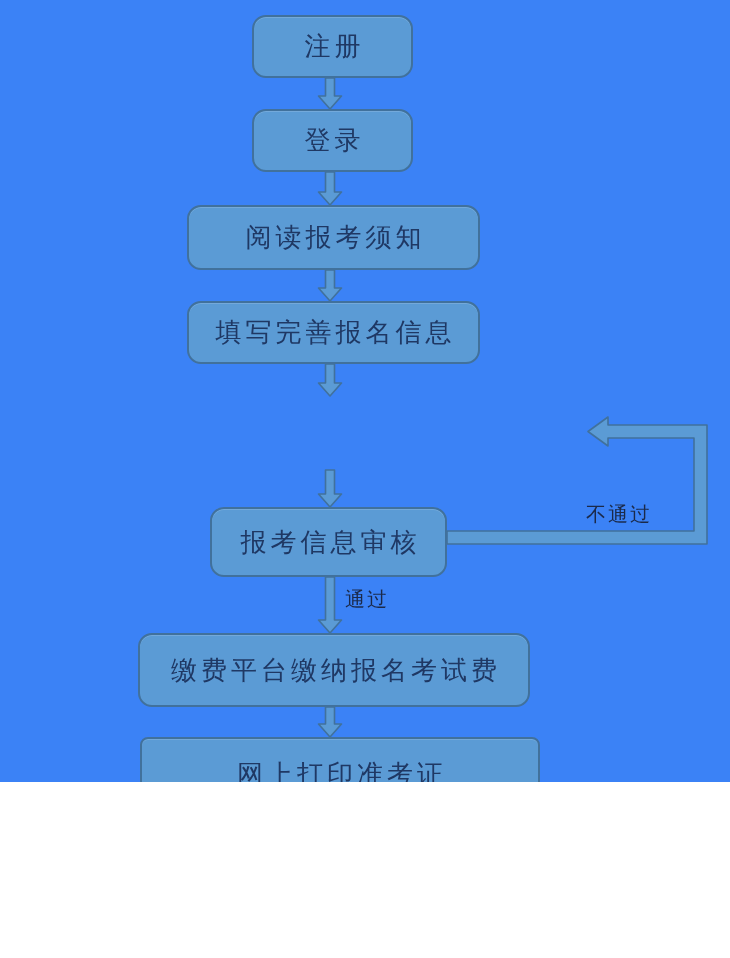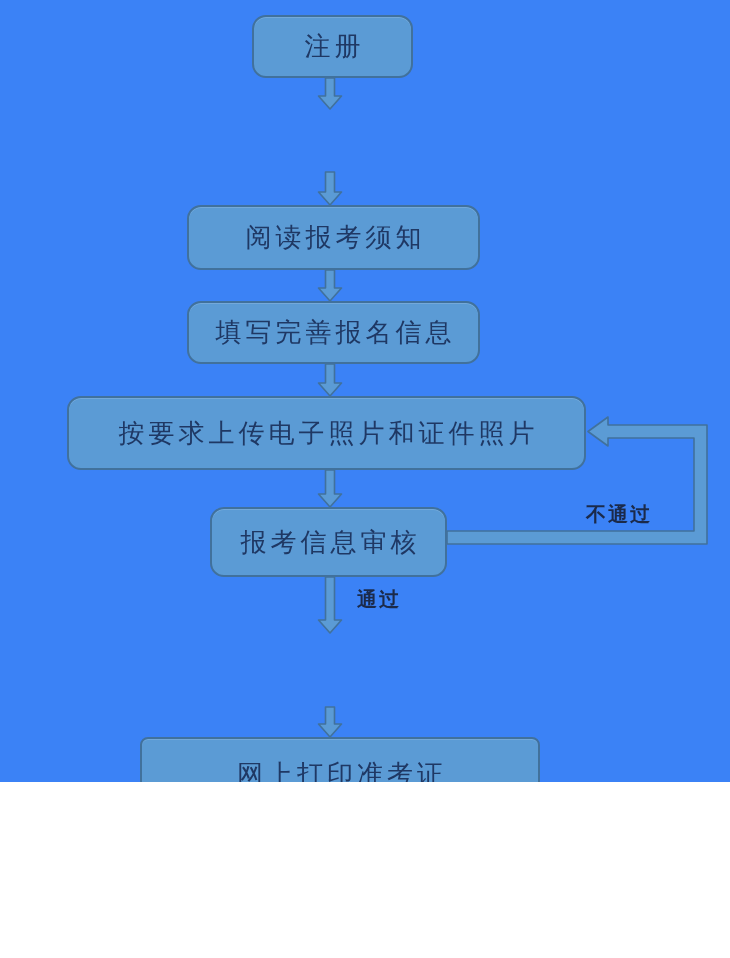--- a/index.html
+++ b/index.html
@@ -43,21 +43,21 @@
     font-size: 26px;
     letter-spacing: 4px;
     text-indent: 4px;
     white-space: nowrap;
     box-shadow: inset 0 1px 0 rgba(255,255,255,0.15);
   }
   .edge-label {
     position: absolute;
     z-index: 3;
     color: #1b2a4a;
-    font-weight: bold;
+    font-weight: normal;
     font-size: 20px;
     letter-spacing: 2px;
     white-space: nowrap;
   }
 </style>
 </head>
 <body>
 
 <div class="canvas">
 
@@ -73,44 +73,47 @@
     <path d="M325.5,811 L334.5,811 L334.5,829 L341.5,829 L330,842 L318.5,829 L325.5,829 Z"></path>
     <path d="M325.5,903 L334.5,903 L334.5,915 L341.5,915 L330,928 L318.5,915 L325.5,915 Z"></path>
 
     <path d="M447,531 L694,531 L694,438 L608,438 L608,446 L588,431.5 L608,417 L608,425 L707,425 L707,544 L447,544 Z"></path>
   </svg>
 
   <div class="node" style="left:252px; top:15px;  width:161px; height:63px;">
     <span>注册</span>
   </div>
 
+  <div class="node" style="left:252px; top:109px; width:161px; height:63px;">
+    <span>登录</span>
+  </div>
 
   <div class="node" style="left:187px; top:301px; width:293px; height:63px;">
     <span>填写完善报名信息</span>
   </div>
 
   <div class="node" style="left:187px; top:205px; width:293px; height:65px;">
     <span>阅读报考须知</span>
   </div>
 
-  <div class="node" style="left:67px;  top:396px; width:519px; height:74px;">
-    <span>按要求上传电子照片和证件照片</span>
-  </div>
 
   <div class="node" style="left:210px; top:507px; width:237px; height:70px;text-align:center;">
     <span>报考信息审核</span>
   </div>
 
+  <div class="node" style="left:138px; top:633px; width:392px; height:74px;">
+    <span>缴费平台缴纳报名考试费</span>
+  </div>
 
   <div class="node" style="left:140px; top:737px; width:400px; height:74px;border-radius:8px;">
     <span>网上打印准考证</span>
   </div>
 
 
   <div class="node" style="left:208px; top:928px; width:264px; height:62px;">
     <span>成绩公布</span>
   </div>
 
-  <div class="edge-label" style="left:345px; top:586px;margin-left:12px;">通过</div>
+  <div class="edge-label" style="left:345px; top:586px;">通过</div>
 
   <div class="edge-label" style="left:586px; top:501px;">不通过</div>
 
 </div>
 
 </body></html>

